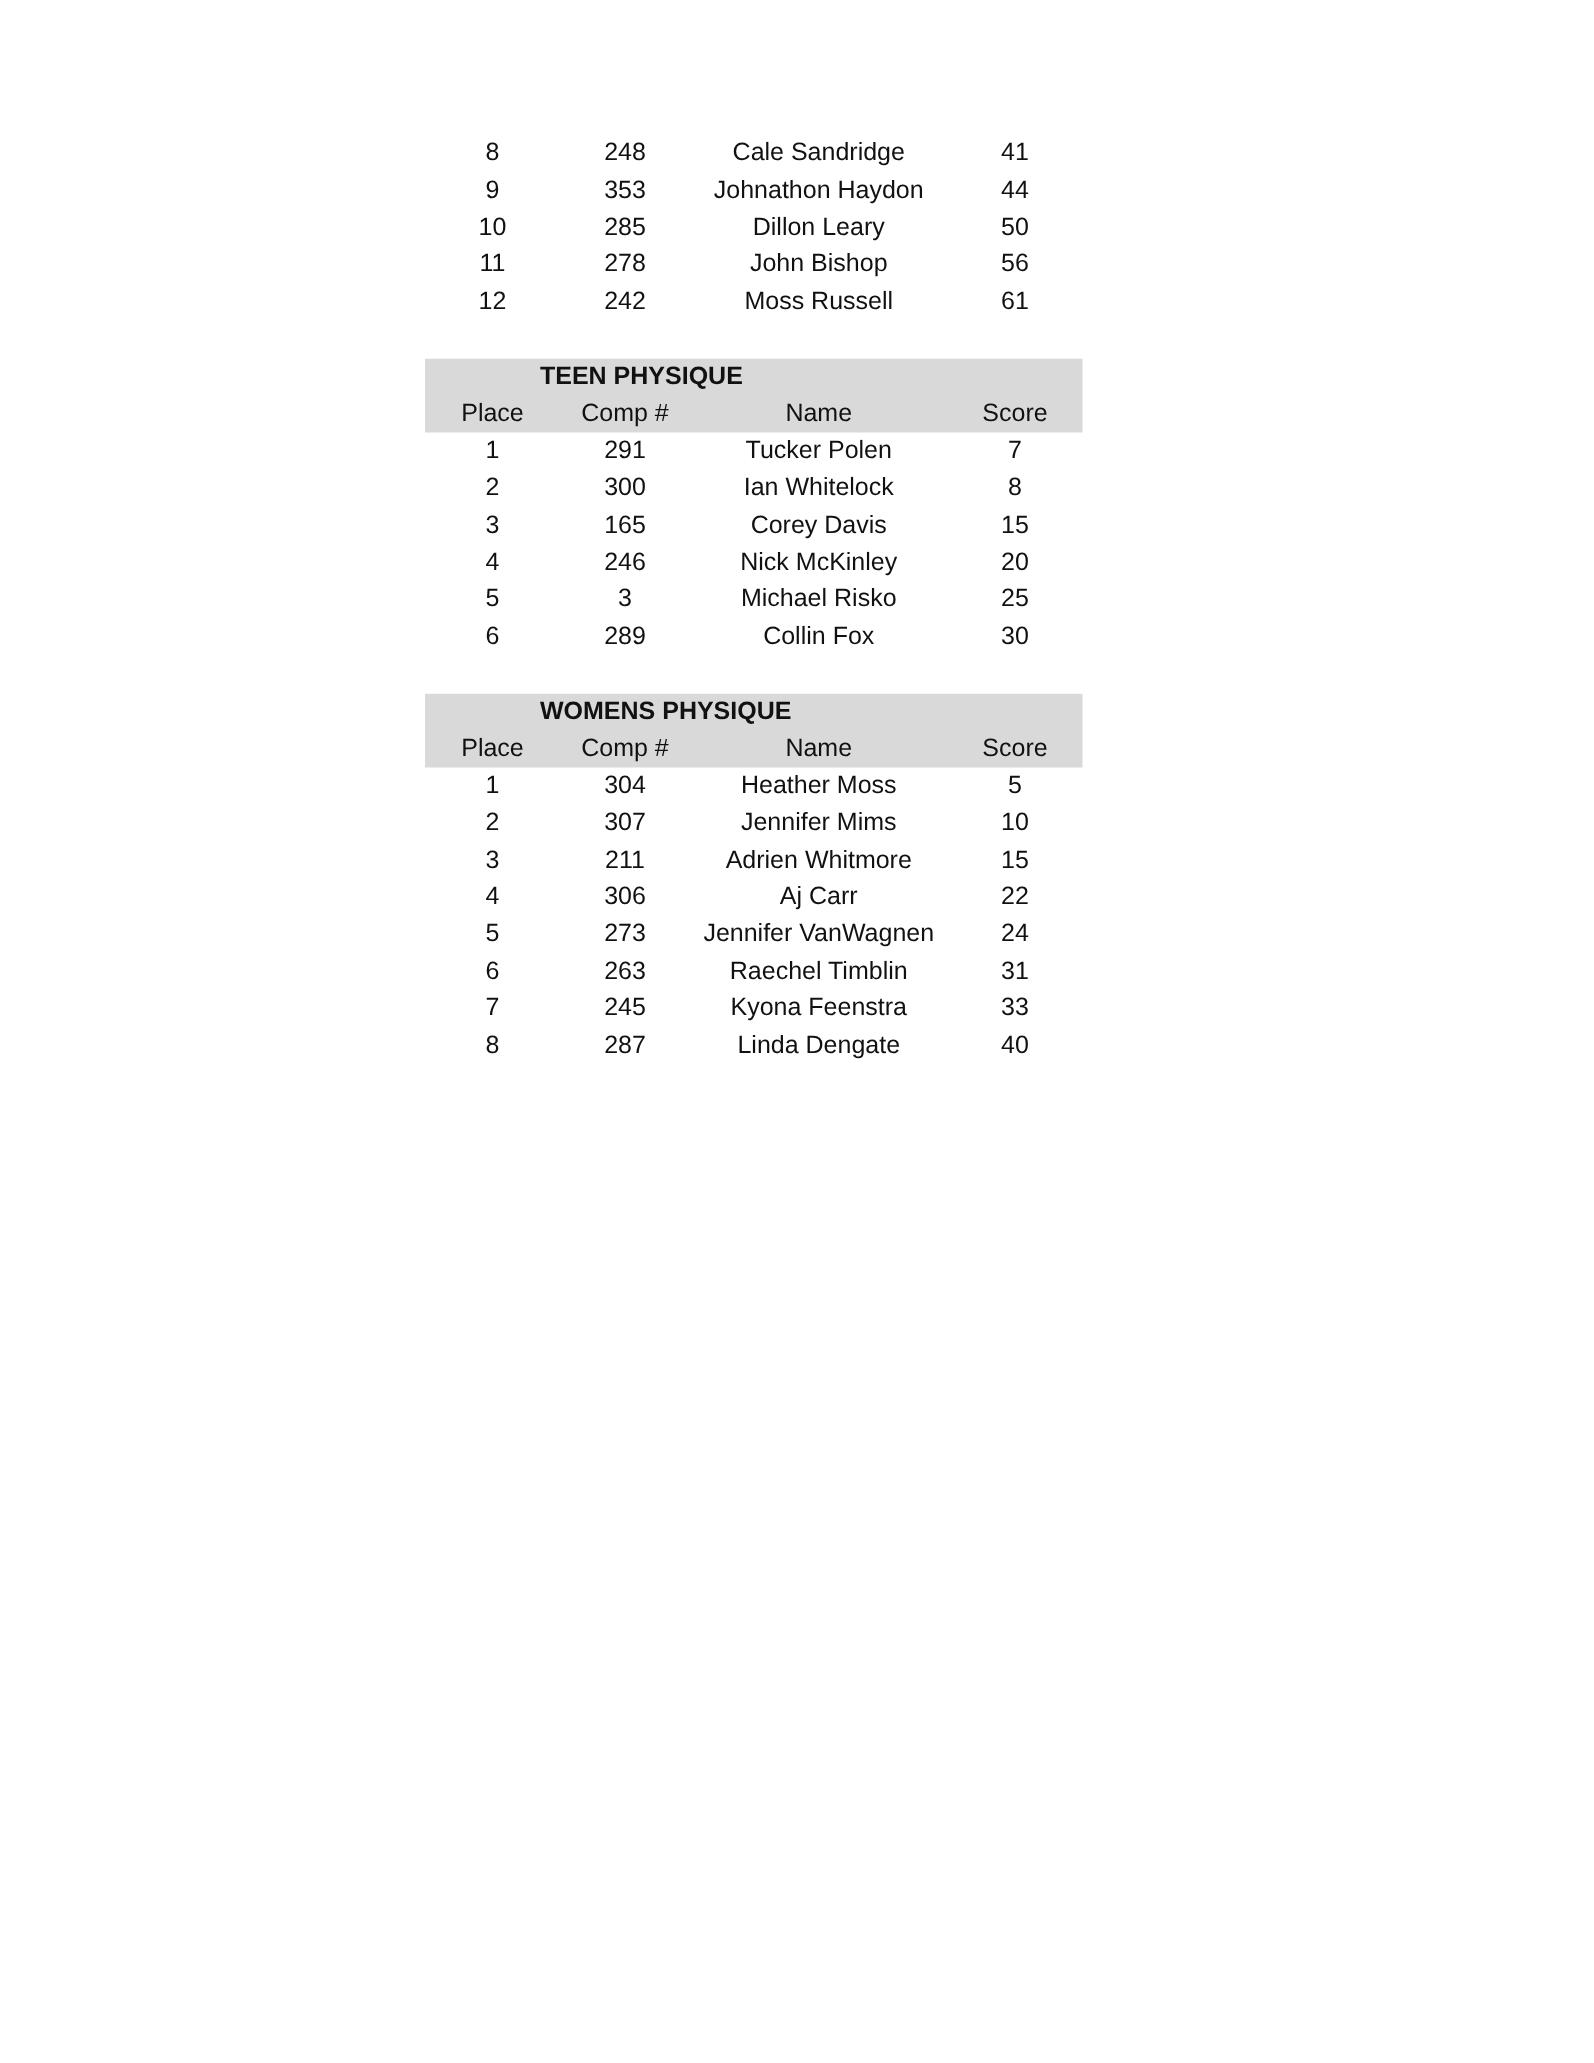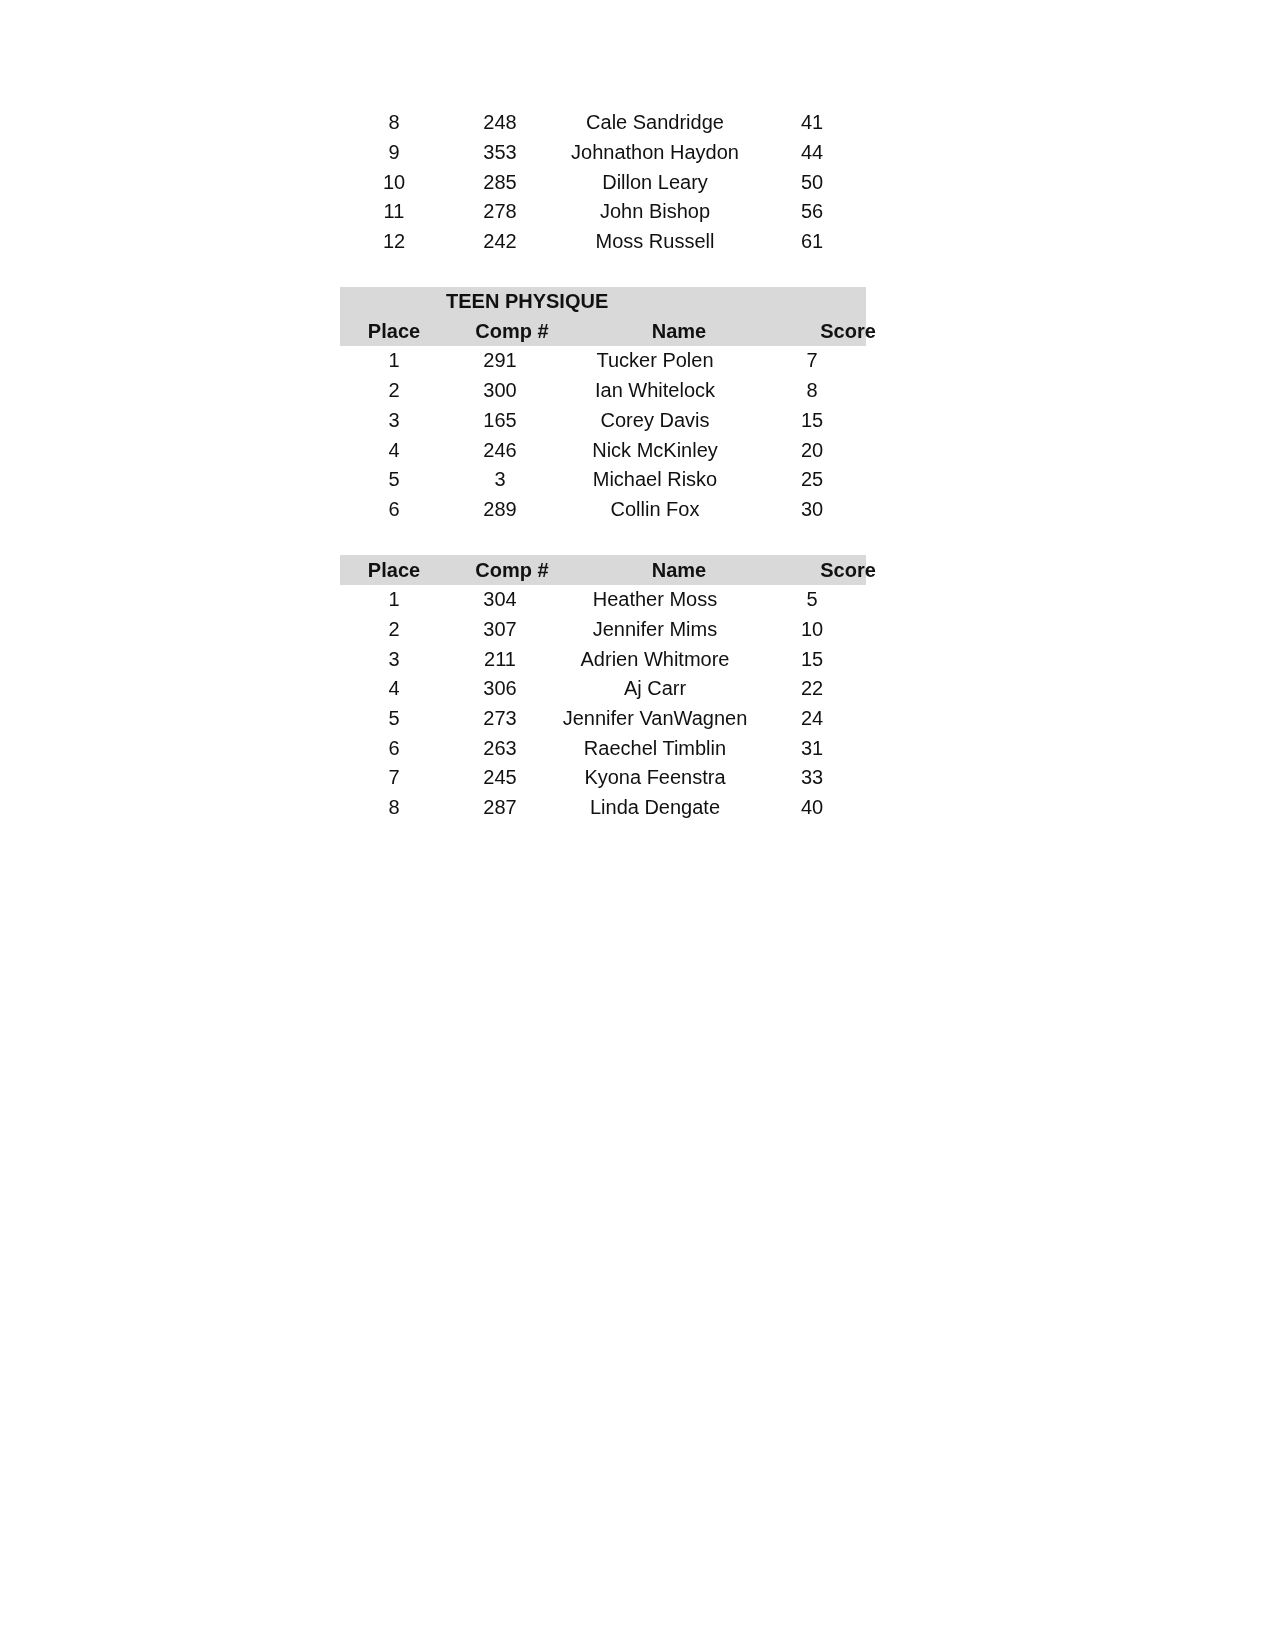--- a/index.html
+++ b/index.html
@@ -1,22 +1,22 @@
 <!DOCTYPE html>
 <html><head>
 <meta charset="utf-8">
 <style>
   html, body { margin:0; padding:0; background:#ffffff; }
   body { width:1275px; height:1650px; position:relative; font-family:"Liberation Sans", sans-serif; color:#111; }
   .page { position:absolute; left:340px; top:108px; width:526px; }
   .row { display:grid; grid-template-columns:108px 104px 206px 108px; height:29.7px; align-items:center; font-size:20px; }
   .row > span { text-align:center; }
   .header-block { background:#d9d9d9; }
-  .section-title { height:29px; display:flex; align-items:center; padding-left:65px; font-weight:bold; font-size:20px;margin-left:41px; }
-  .hdr { font-weight:bold;gap:12px; }
+  .section-title { height:29px; display:flex; align-items:center; padding-left:92px; font-weight:bold; font-size:20px; }
+  .hdr { font-weight:normal; }
   .section { margin-top:31px; }
 </style>
 </head>
 <body>
 
 <div class="page">
 
   <div>
     <div class="row">
         <span>8</span>
@@ -93,20 +93,21 @@
     <div class="row">
         <span>6</span>
         <span>289</span>
         <span>Collin Fox</span>
         <span>30</span>
       </div>
   </div>
 
   <div class="section">
     <div class="header-block">
+      <div class="section-title">WOMENS PHYSIQUE</div>
       <div class="row hdr">
           <span>Place</span>
           <span>Comp #</span>
           <span>Name</span>
           <span>Score</span>
         </div>
     </div>
     <div class="row">
         <span>1</span>
         <span>304</span>

